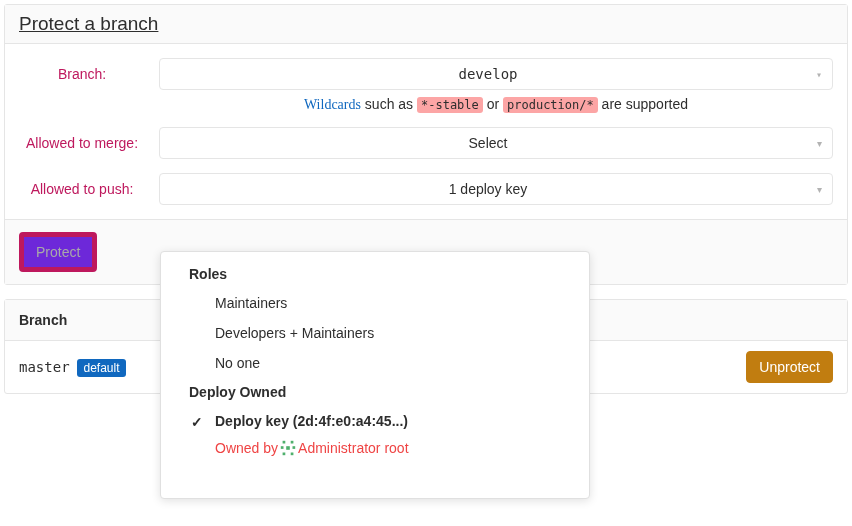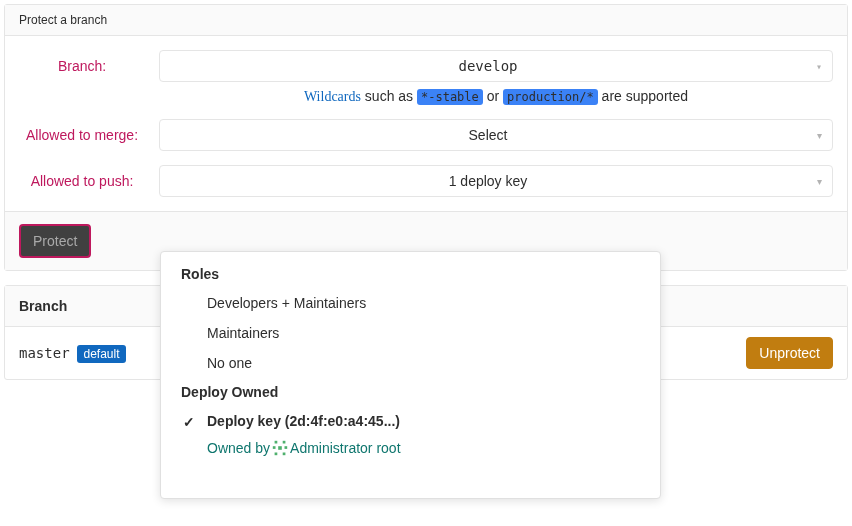--- a/index.html
+++ b/index.html
@@ -19,21 +19,22 @@
     border-radius: 3px;
     margin: 0 4px;
   }
   .panel-top {
     margin-top: 4px;
   }
   .panel-header {
     background: #fafafa;
     padding: 8px 14px;
     border-bottom: 1px solid #e5e5e5;
-    font-size: 12px;
+    font-size: 19px;
+    text-decoration: underline;
   }
   .panel-body {
     padding: 14px;
   }
   .form-row {
     display: flex;
     align-items: flex-start;
     margin-bottom: 14px;
   }
   .form-row:last-child { margin-bottom: 0; }
@@ -66,37 +67,37 @@
     color: #b3b3b3;
     font-size: 10px;
   }
   .help-text {
     margin-top: 6px;
     font-size: 14px;
     color: #2e2e2e;
   }
   .help-text a { color: #1068bf; text-decoration: none; font-family: Liberation Serif, serif; }
   code.inline {
-    background: #3b82f6;
+    background: #fca5a5;
     padding: 1px 4px;
     border-radius: 3px;
     font-family: 'SFMono-Regular', Consolas, monospace;
     font-size: 12px;
   }
   .panel-footer {
     background: #fafafa;
     padding: 12px 14px;
     border-top: 1px solid #e5e5e5;
   }
   .btn {
     display: inline-block;
     padding: 7px 12px;
-    border: 2px solid #be185d;
+    border: 5px solid #be185d;
     border-radius: 4px;
-    background: #404040;
+    background: #6d28d9;
     font-size: 14px;
     cursor: pointer;
   }
   .btn-disabled {
     color: #a9a9a9;
     cursor: default;
   }
   .btn-orange {
     background: #c17d10;
     border: 1px solid #c17d10;
@@ -128,27 +129,27 @@
     padding: 2px 6px;
     font-size: 12px;
     margin-left: 4px;
     text-align: right;
   }
   
   .dropdown {
     position: absolute;
     left: 160px;
     top: 251px;
-    width: 501px;
+    width: 430px;
     background: #fff;
     border: 1px solid #e0e0e0;
     border-radius: 4px;
     box-shadow: 0 2px 10px rgba(0,0,0,0.12);
     z-index: 10;
-    padding: 8px 0 12px 4px;
+    padding: 8px 0 12px 12px;
   }
   .dropdown-inner {
     max-height: 236px;
     overflow-y: auto;
     padding-bottom: 4px;
   }
   .dropdown-section-title {
     font-weight: 700;
     padding: 6px 16px;
     font-size: 14px;
@@ -164,21 +165,21 @@
     left: 18px;
     top: 8px;
     font-weight: 900;
   }
   .owned-line {
     padding: 2px 16px 4px 42px;
     display: flex;
     align-items: center;
     gap: 0;
     font-size: 14px;
-    color: #0f766e;
+    color: #ef4444;
   }
   .avatar {
     width: 20px; height: 20px;
     display: inline-flex; align-items: center; justify-content: center;
   }
   .avatar svg { width: 18px; height: 18px; }
   
   .dropdown-inner::-webkit-scrollbar { width: 10px; }
   .dropdown-inner::-webkit-scrollbar-thumb { background: #d4d4d4; border-radius: 5px; }
   .dropdown-inner::-webkit-scrollbar-track { background: transparent; }
@@ -236,22 +237,22 @@
       <span class="branch-name">master</span>
       <span class="badge">default</span>
     </div>
     <button class="btn btn-orange">Unprotect</button>
   </div>
 </div>
 
 <div class="dropdown">
   <div class="dropdown-inner">
     <div class="dropdown-section-title">Roles</div>
+    <div class="dropdown-item">Maintainers</div>
     <div class="dropdown-item">Developers + Maintainers</div>
-    <div class="dropdown-item">Maintainers</div>
     <div class="dropdown-item">No one</div>
     <div class="dropdown-section-title">Deploy Owned</div>
     <div class="dropdown-item selected">
       <span class="check">✓</span>
       <span>Deploy key (2d:4f:e0:a4:45...)</span>
     </div>
     <div class="owned-line">
       <span>Owned by</span>
       <span class="avatar">
         <svg viewBox="0 0 20 20">

